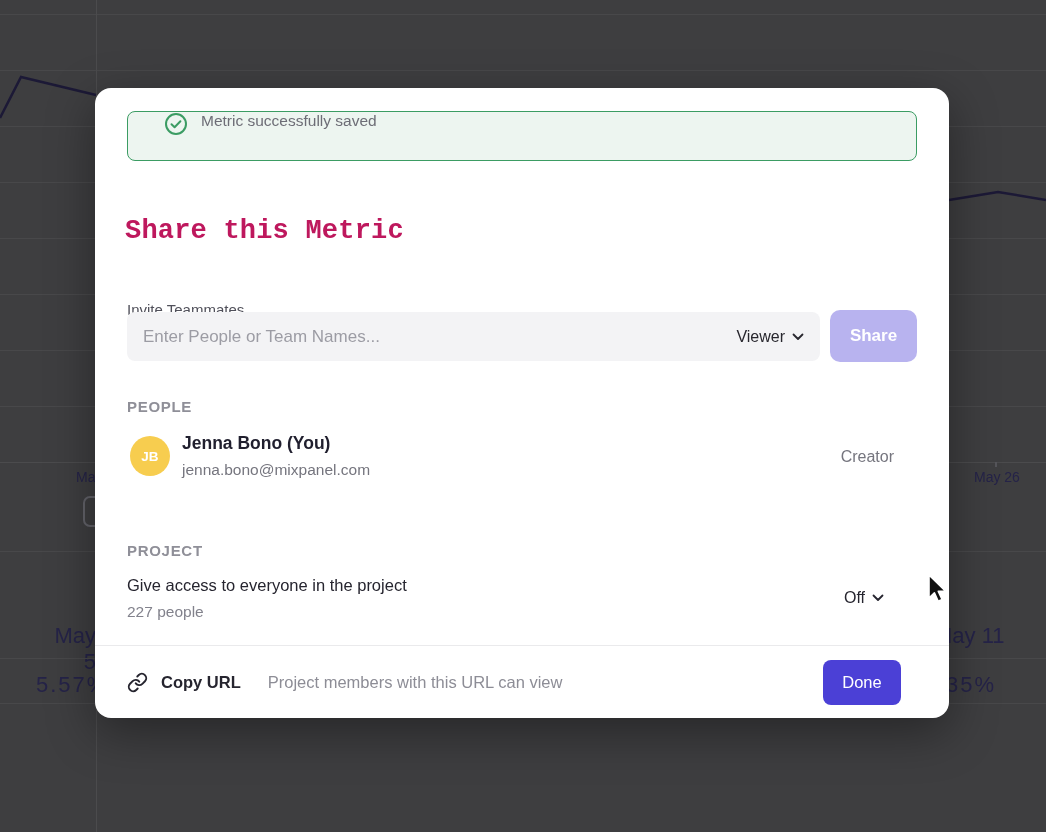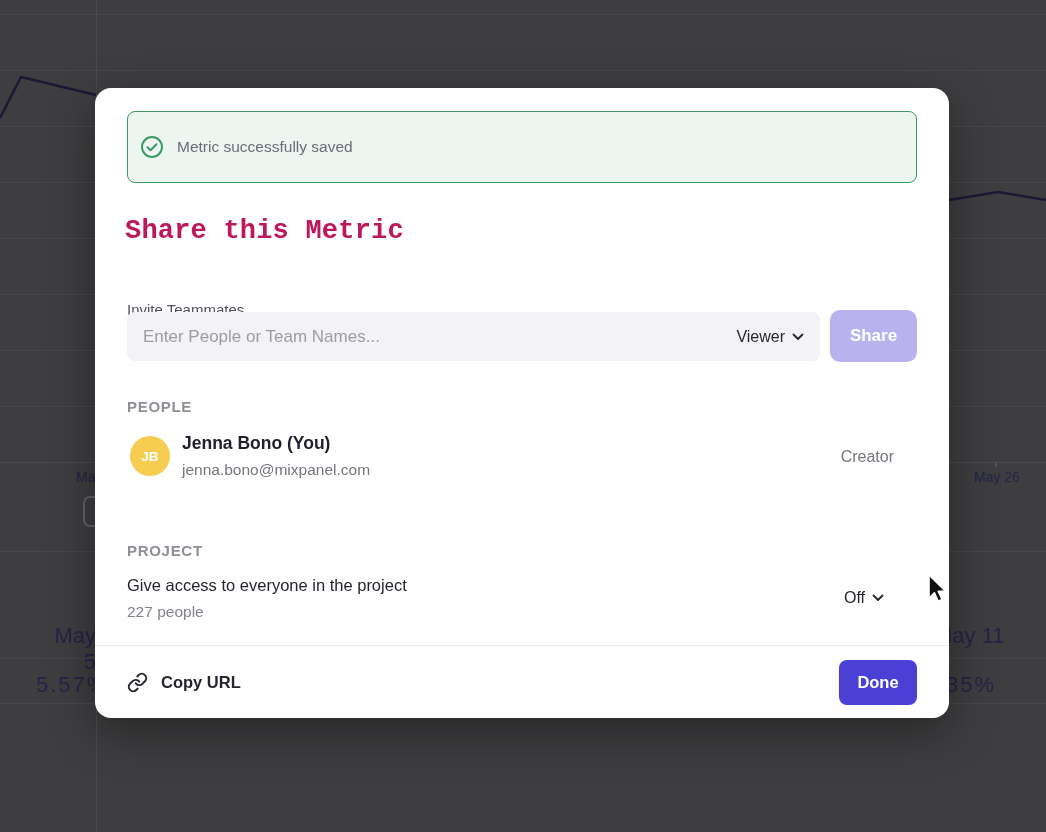--- a/index.html
+++ b/index.html
@@ -22,23 +22,23 @@
     background:#3e3e40;color:#252348;font-size:13px;display:flex;align-items:center;justify-content:center;
   }
   .bg-table-text{position:absolute;color:#252348;font-size:22px;font-weight:500;}
   .bg-val{letter-spacing:2px;font-weight:400;}
   
   .modal{
     position:absolute;left:95px;top:88px;width:854px;height:630px;background:#ffffff;
     border-radius:16px;box-shadow:0 14px 48px rgba(0,0,0,.38);z-index:10;
   }
   .toast{
-    position:absolute;left:32px;right:32px;top:23px;height:72px;
+    position:absolute;left:32px;right:32px;top:23px;height:50px;
     background:#edf5f0;border:1px solid #3b9c63;border-radius:8px;
-    display:flex;align-items:center;padding:0 12px;box-sizing:border-box;gap:13px;
+    display:flex;align-items:flex-start;padding:0 36px;box-sizing:border-box;gap:13px;
   }
   .toast-msg{color:#6d6d76;font-size:15.5px;}
   .modal-title{
     position:absolute;left:30px;top:128px;font-size:27px;font-weight:700;color:#be185d;letter-spacing:.2px;font-family:Liberation Mono, monospace;
   }
   .field-label{position:absolute;left:32px;top:193px;font-size:15px;color:#50505a;margin-top:20px;}
   .invite-field{
     position:absolute;left:32px;top:224px;width:693px;height:49px;background:#f3f3f5;border-radius:8px;
     display:flex;box-sizing:border-box;padding:0 14px;
   }
@@ -67,30 +67,30 @@
   .person-email{position:absolute;left:87px;top:373px;font-size:15.5px;color:#75757e;}
   .person-role{position:absolute;right:55px;top:360px;font-size:16px;color:#75757e;}
   .project-title{position:absolute;left:32px;top:488px;font-size:16.5px;color:#26252f;}
   .project-sub{position:absolute;left:32px;top:515px;font-size:15.5px;color:#82828c;}
   .access-select{
     position:absolute;right:65px;top:501px;display:flex;align-items:center;gap:7px;
     color:#26252f;font-size:16px;font-weight:500;cursor:pointer;white-space:nowrap;
   }
   .footer-divider{position:absolute;left:0;right:0;top:557px;height:1px;background:#eaeaec;}
   .modal-footer{
-    position:absolute;left:0;right:0;top:558px;height:72px;display:flex;align-items:center;
+    position:absolute;left:0;right:16px;top:558px;height:72px;display:flex;align-items:center;
     padding:0 32px;box-sizing:border-box;
   }
   .copy-url{
     display:flex;align-items:center;gap:13px;color:#26252f;font-size:16.5px;font-weight:700;cursor:pointer;
   }
   .footer-hint{margin-left:27px;color:#8d8d96;font-size:16.5px;}
   .done-btn{
     margin-left:auto;width:78px;height:45px;background:#4b40d6;border:none;border-radius:8px;
-    color:#ffffff;font-size:16.5px;font-weight:700;font-family:"Liberation Sans","DejaVu Sans",sans-serif;
+    color:#ffffff;font-size:16.5px;font-weight:400;font-family:"Liberation Sans","DejaVu Sans",sans-serif;
     cursor:pointer;
   }
   .cursor{position:absolute;left:921px;top:572px;z-index:30;pointer-events:none;}
 </style>
 </head>
 <body>
 
 <div class="bg">
   <div class="gridline" style="top:14px"></div>
   <div class="gridline" style="top:70px"></div>
@@ -187,20 +187,21 @@
   <div class="modal-footer">
     <div class="copy-url">
       <span style="display:flex">
         <svg width="21" height="21" viewBox="0 0 24 24" fill="none" stroke="#26252f" stroke-width="2.2" stroke-linecap="round" stroke-linejoin="round">
           <path d="M10 13a5 5 0 0 0 7.54.54l3-3a5 5 0 0 0-7.07-7.07l-1.72 1.71"></path>
           <path d="M14 11a5 5 0 0 0-7.54-.54l-3 3a5 5 0 0 0 7.07 7.07l1.71-1.71"></path>
         </svg>
       </span>
       <span>Copy URL</span>
     </div>
+    <span class="footer-hint">Project members with this URL can view</span>
     <button class="done-btn">Done</button>
   </div>
 </div>
 
 <div class="cursor">
   <svg width="32" height="34" viewBox="0 0 32 34">
     <path d="M8 3 L8 26 L13.4 20.9 L17.2 29.3 L21.1 27.5 L17.3 19.3 L24.6 19.2 Z" fill="#111111" stroke="#ffffff" stroke-width="1.6" stroke-linejoin="round"></path>
   </svg>
 </div>
 

